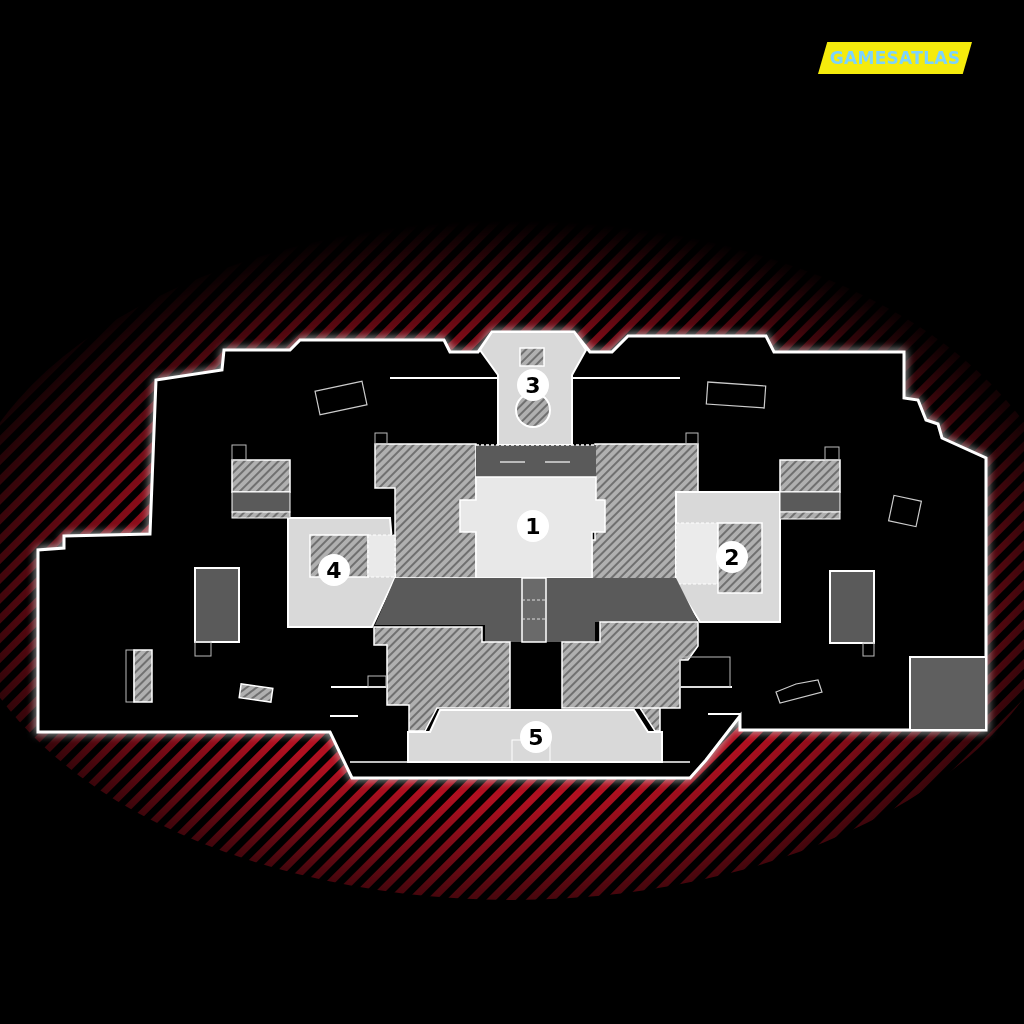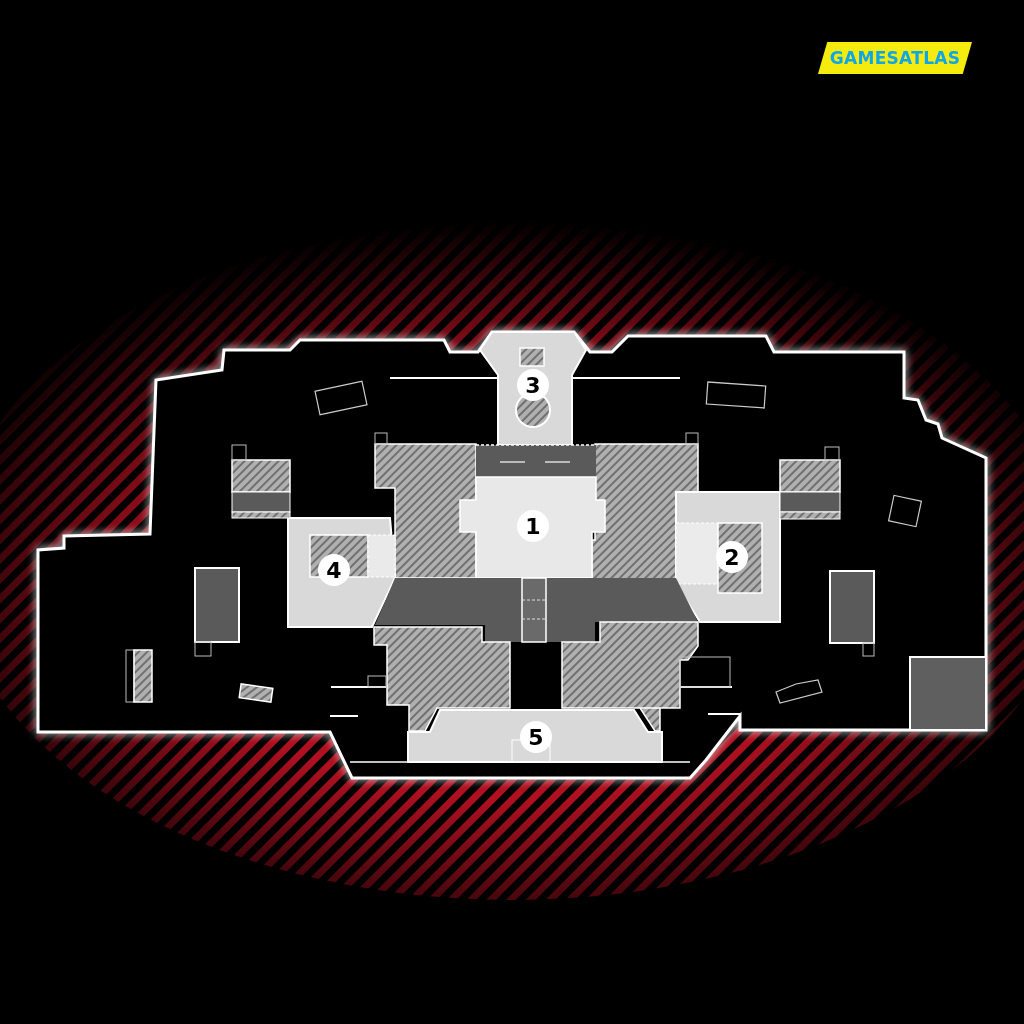--- a/index.html
+++ b/index.html
@@ -1,20 +1,20 @@
 <!DOCTYPE html>
 <html><head>
 <meta charset="utf-8">
 <style>
   html,body{margin:0;padding:0;background:#000;}
   body{width:1024px;height:1024px;position:relative;overflow:hidden;font-family:"Liberation Sans",sans-serif;}
   .map-svg{position:absolute;left:0;top:0;width:1024px;height:1024px;}
   .brand{position:absolute;left:818px;top:42px;width:154px;height:32px;}
   .brand-bg{position:absolute;inset:0;background:#f5eb0c;clip-path:polygon(6% 0,100% 0,94% 100%,0 100%);}
-  .brand-text{position:absolute;inset:0;display:flex;align-items:center;justify-content:center;font-weight:700;font-size:17px;color:#0ea5e9;letter-spacing:0.3px;font-family:"DejaVu Sans",sans-serif;}
+  .brand-text{position:absolute;inset:0;display:flex;align-items:center;justify-content:center;font-weight:700;font-size:17px;color:#7dd3fc;letter-spacing:0.3px;font-family:"DejaVu Sans",sans-serif;}
   .marker-label{font-family:"DejaVu Sans",sans-serif;font-weight:700;font-size:22px;fill:#000;}
 </style>
 </head>
 <body>
 
 <svg class="map-svg" viewBox="0 0 1024 1024" xmlns="http://www.w3.org/2000/svg">
   <defs>
     <pattern id="redStripes" patternUnits="userSpaceOnUse" width="14" height="14" patternTransform="rotate(45)">
       <rect width="14" height="14" fill="#000"></rect>
       <rect width="7" height="14" fill="#b01020"></rect>

